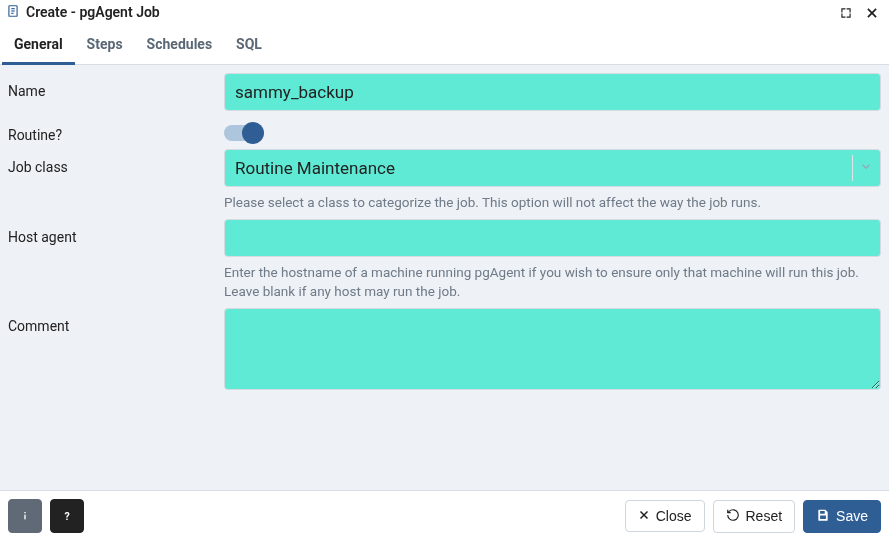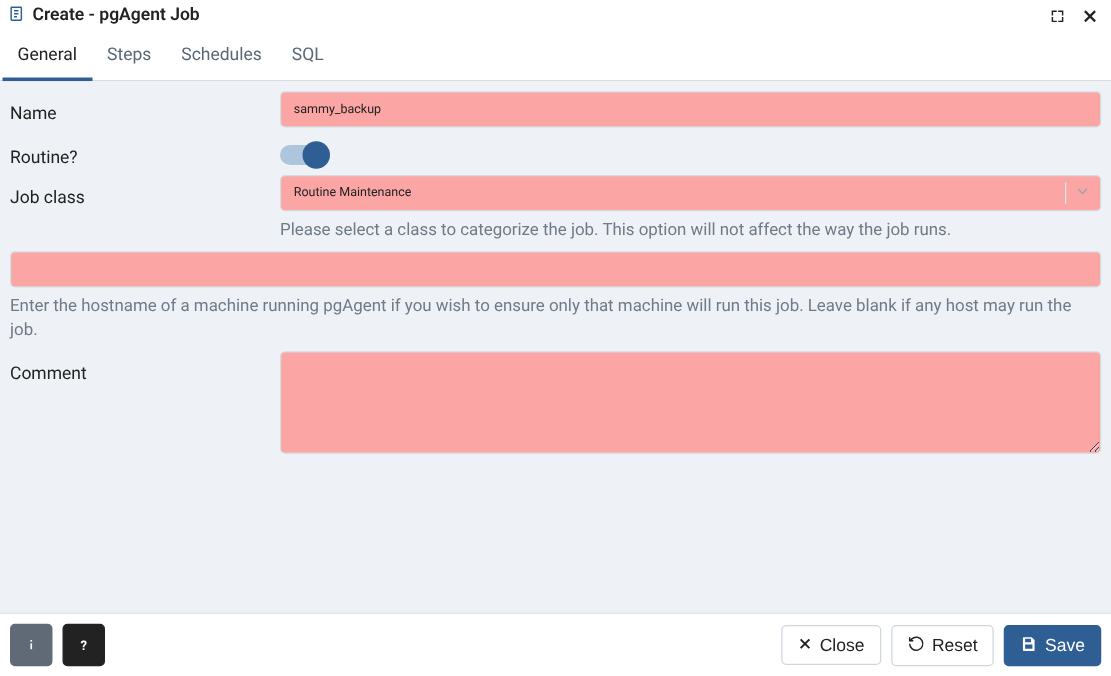--- a/index.html
+++ b/index.html
@@ -43,20 +43,21 @@
     padding: 0 2px;
     margin-top: 4px;
   }
   .tab {
     padding: 8px 12px 10px 12px;
     color: #5a6775;
     cursor: pointer;
     font-size: 14px;
     border-bottom: 3px solid transparent;
     margin-bottom: -1px;
+    font-weight: bold;
   }
   .tab.active {
     color: #222;
     border-bottom: 3px solid #2f5e94;
   }
   .content {
     flex: 1;
     background: #eef1f5;
     padding: 8px 8px 0 8px;
     overflow: auto;
@@ -75,23 +76,23 @@
   }
   .form-control-wrap {
     flex: 1;
     display: flex;
     flex-direction: column;
   }
   .text-input, .select-input, .textarea-input {
     width: 100%;
     border: 1px solid #d5dbe1;
     border-radius: 4px;
-    background: #fca5a5;
+    background: #5eead4;
     padding: 8px 10px;
-    font-size: 10px;
+    font-size: 17px;
     color: #222;
     font-family: inherit;
   }
   .select-wrap {
     position: relative;
     width: 100%;
   }
   .select-input {
     padding-right: 44px;
   }
@@ -247,20 +248,21 @@
           <svg width="14" height="14" viewBox="0 0 24 24" fill="none" stroke="currentColor" stroke-width="2">
               <polyline points="6 9 12 15 18 9"></polyline>
             </svg>
         </span>
       </div>
       <div class="help-text">Please select a class to categorize the job. This option will not affect the way the job runs.</div>
     </div>
   </div>
 
   <div class="form-row">
+    <div class="form-label">Host agent</div>
     <div class="form-control-wrap">
       <input class="text-input" type="text" value="" style="">
       <div class="help-text">Enter the hostname of a machine running pgAgent if you wish to ensure only that machine will run this job. Leave blank if any host may run the job.</div>
     </div>
   </div>
 
   <div class="form-row">
     <div class="form-label">Comment</div>
     <div class="form-control-wrap">
       <textarea class="textarea-input" style=""></textarea>

